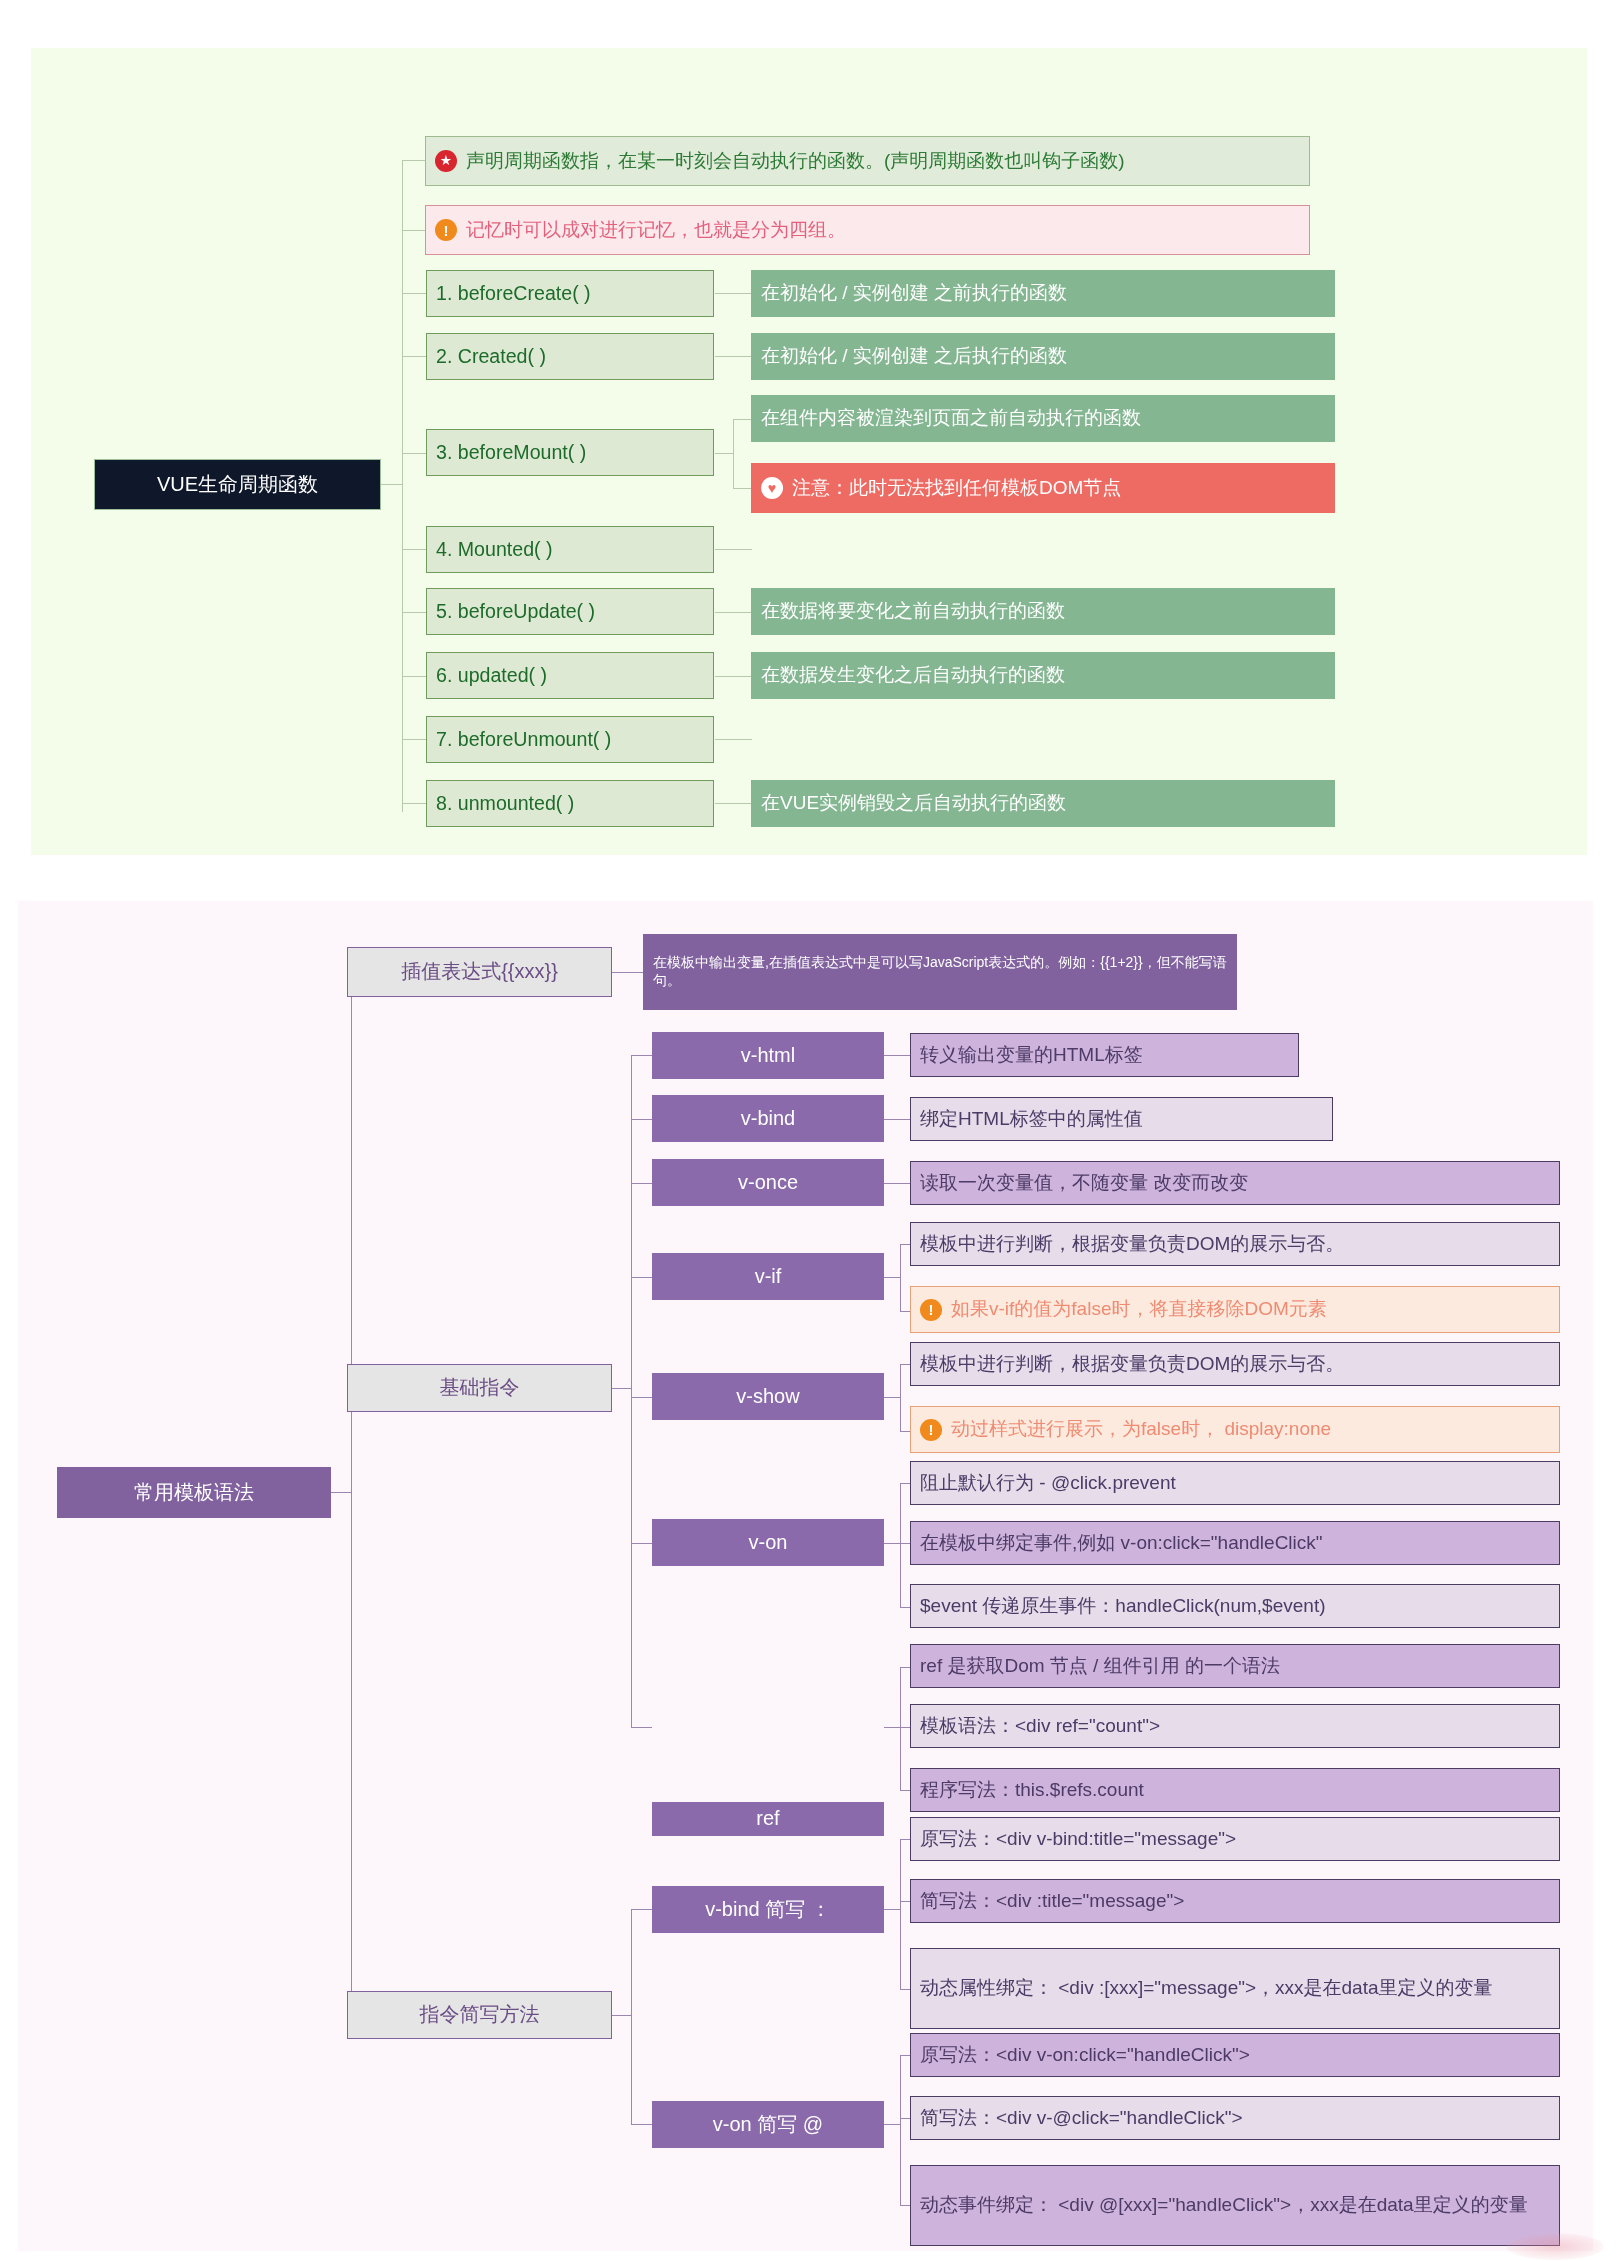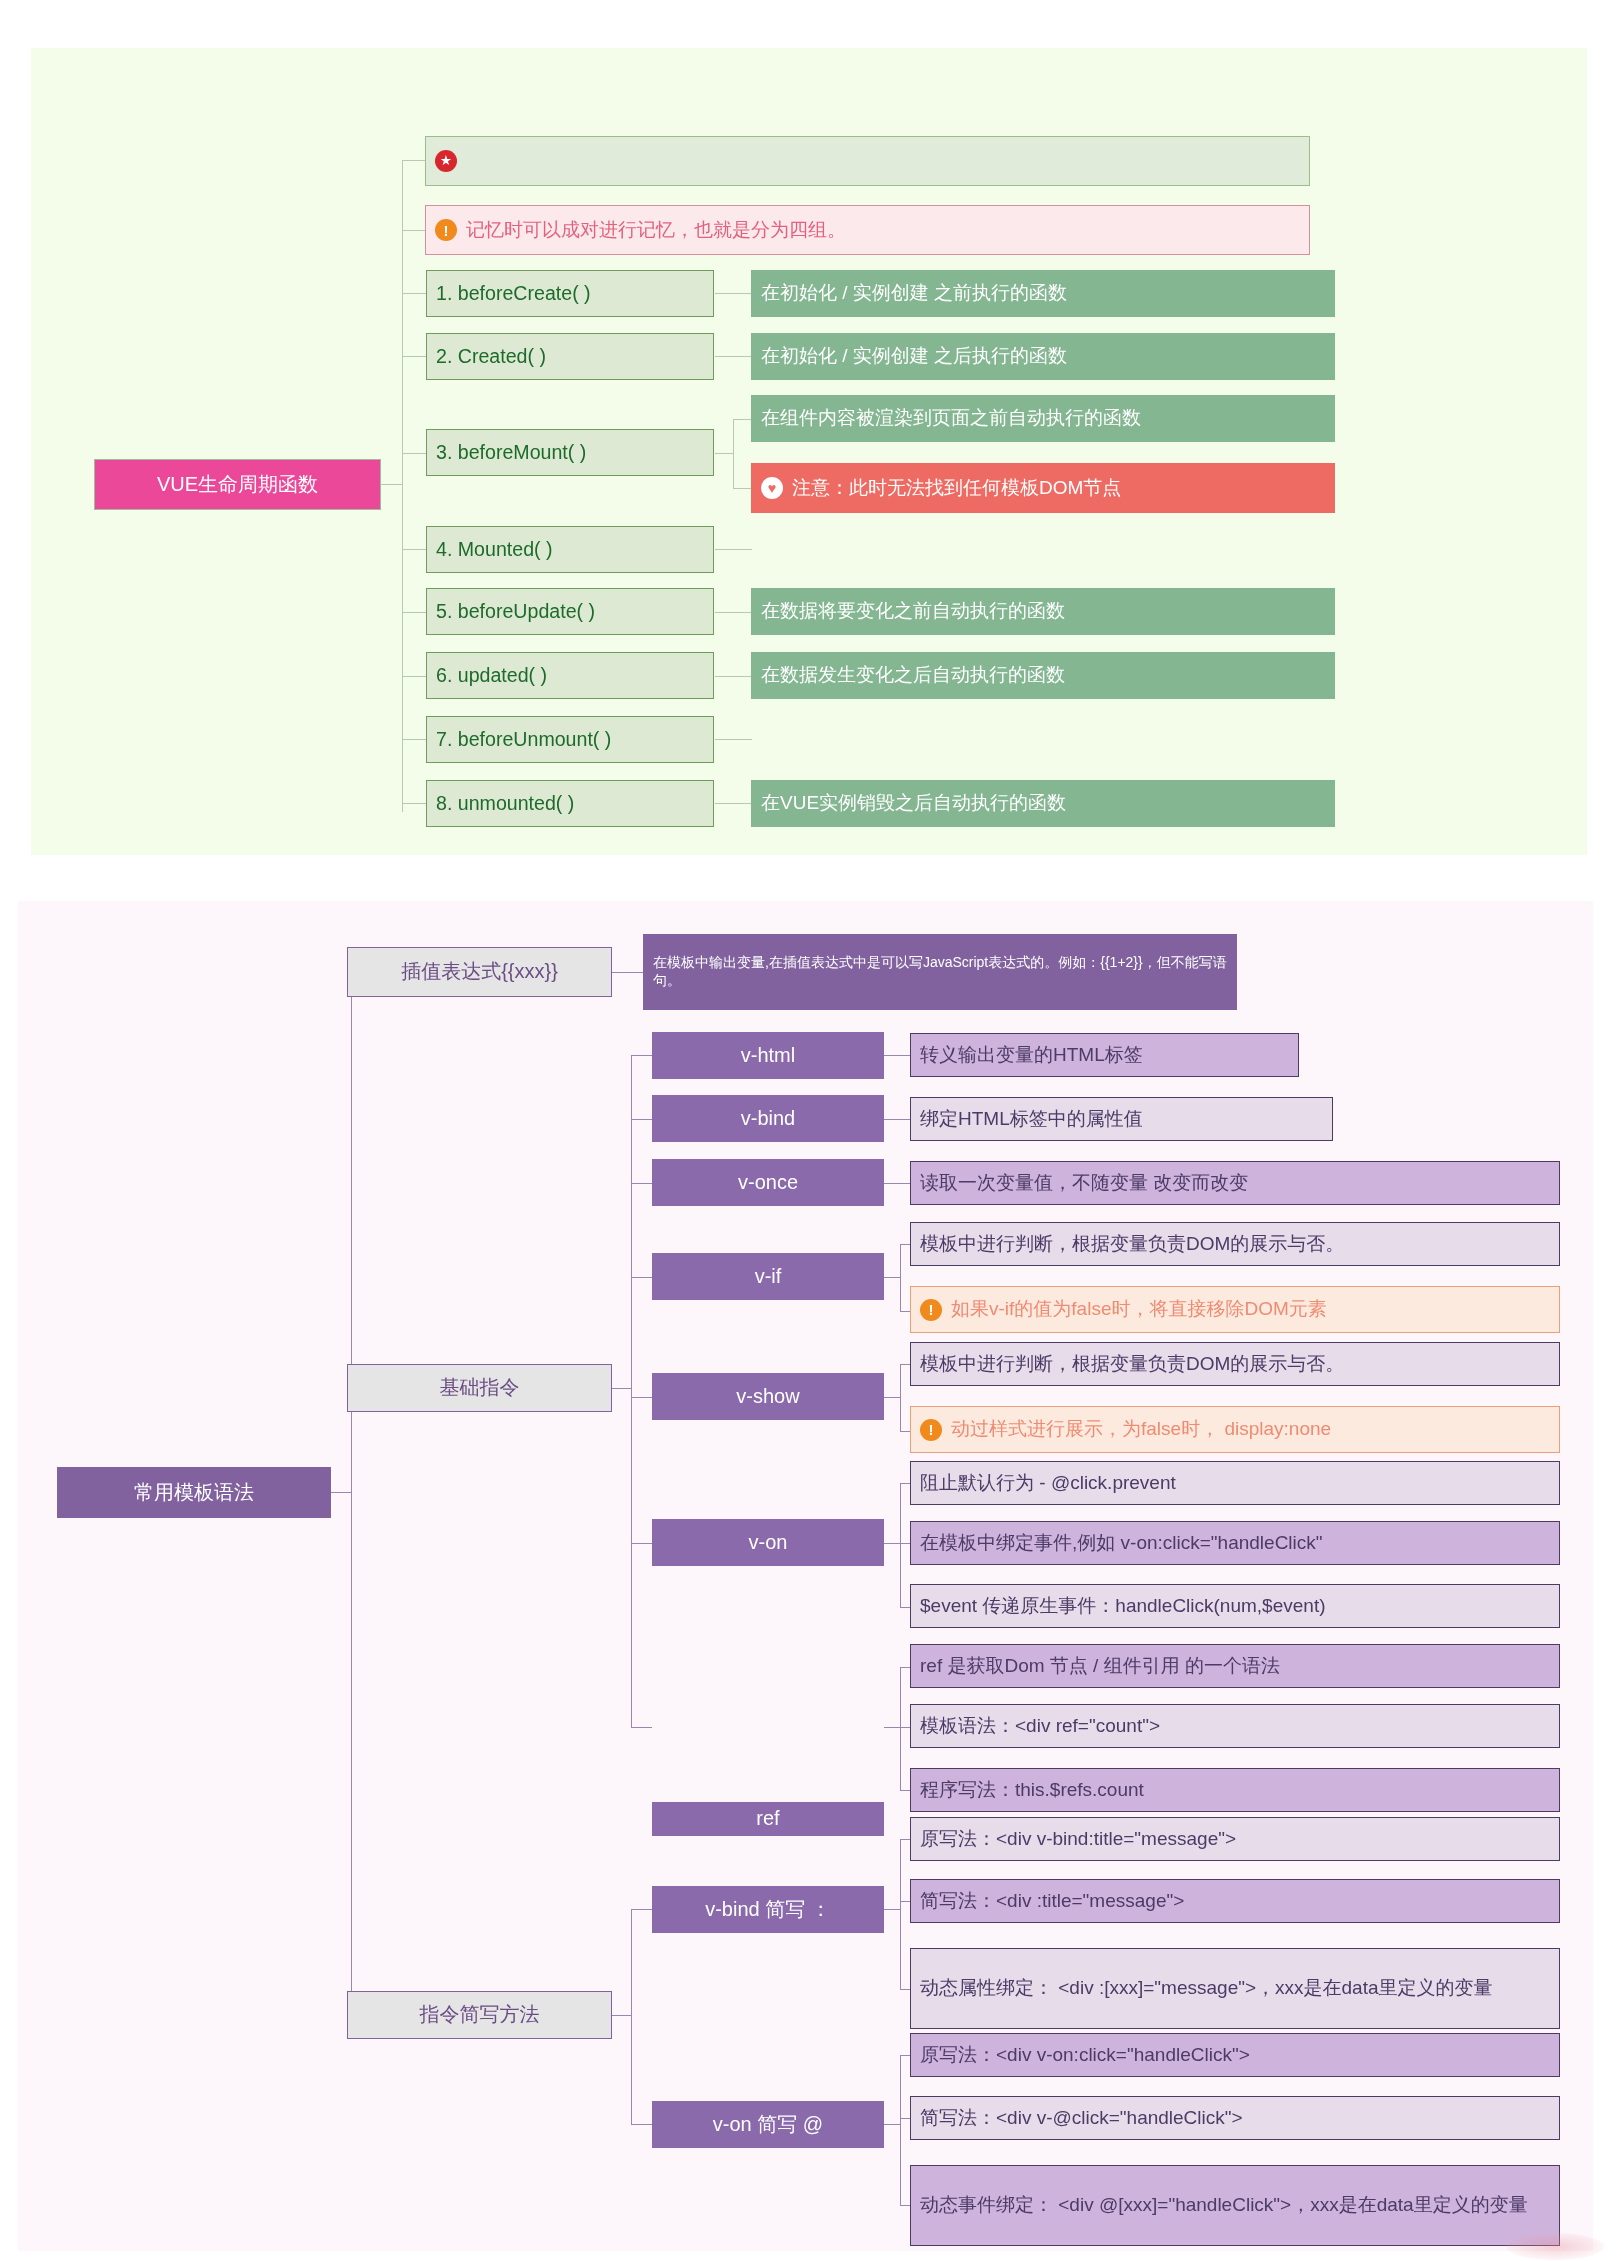--- a/index.html
+++ b/index.html
@@ -21,21 +21,21 @@
     position: absolute;
     display: flex; align-items: center;
     border-style: solid; border-width: 1.3px;
     padding: 3.9px 9px;
     line-height: 1.28;
   }
   .node .txt { display:block; }
 
   
   .g-root {
-    background:#ec4899; border-color:#9bbf9b; color:#ffffff;
+    background:#0f172a; border-color:#9bbf9b; color:#ffffff;
     font-size: 20px; justify-content:center; text-align:center;
   }
   .g-leaf {
     background:#dde9d2; border-color:#6f9c5c; color:#1d6b2b;
     font-size: 19.6px;
   }
   .g-desc {
     background:#84b692; border-color:#84b692; color:#ffffff;
     font-size: 19px;
   }
@@ -118,20 +118,21 @@
   <div class="node g-root" style="left:94px; top:459px; width:287px; height:51px;">
     <span class="txt">VUE生命周期函数</span>
   </div>
 
   <div class="ln ln-h" style="left:381px; top:484px; width:21px; height:1.3px;"></div>
   <div class="ln ln-v" style="left:402px; top:160px; width:1.3px; height:652px;"></div>
 
   <div class="ln ln-h" style="left:402px; top:160px; width:23.5px; height:1.3px;"></div>
   <div class="node g-note" style="left:425px; top:136px; width:885px; height:50px;">
     <span class="badge badge-star">★</span>
+    <span class="txt">声明周期函数指，在某一时刻会自动执行的函数。(声明周期函数也叫钩子函数)</span>
   </div>
 
   <div class="ln ln-h" style="left:402px; top:230px; width:23.5px; height:1.3px;"></div>
   <div class="node g-warn" style="left:425px; top:205px; width:885px; height:50px;">
     <span class="badge badge-excl">!</span>
     <span class="txt">记忆时可以成对进行记忆，也就是分为四组。</span>
   </div>
 
   <div class="ln ln-h" style="left:402px; top:293px; width:25px; height:1.3px;"></div>
   <div class="node g-leaf" style="left:426px; top:270px; width:288px; height:47px;">

